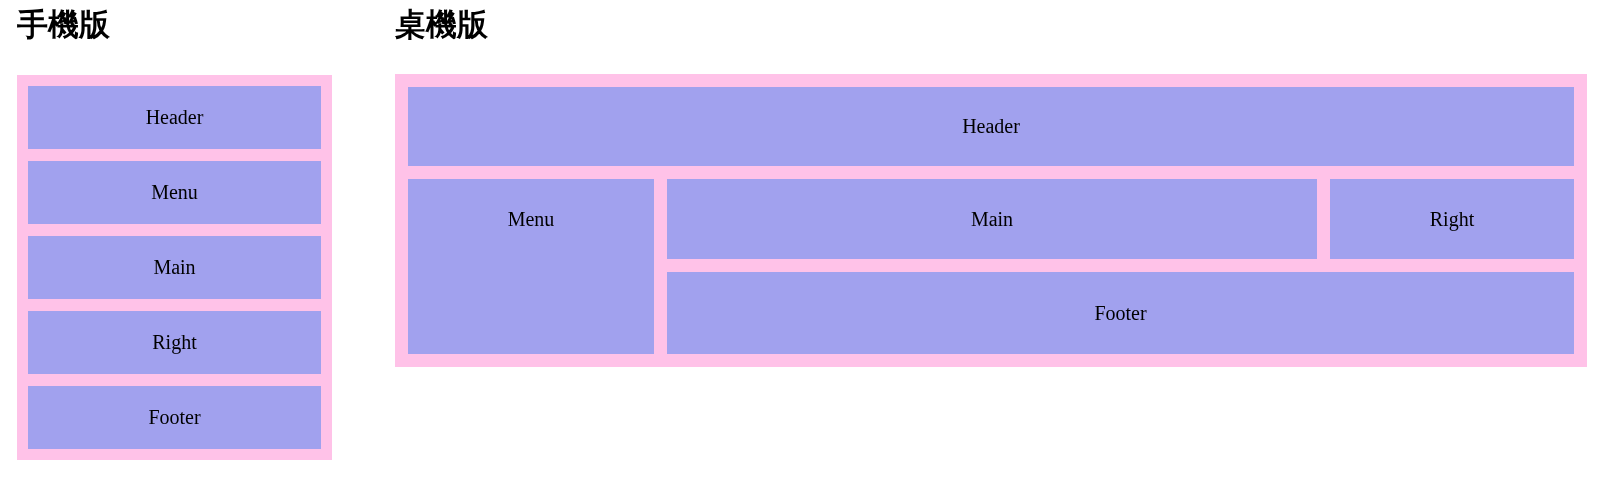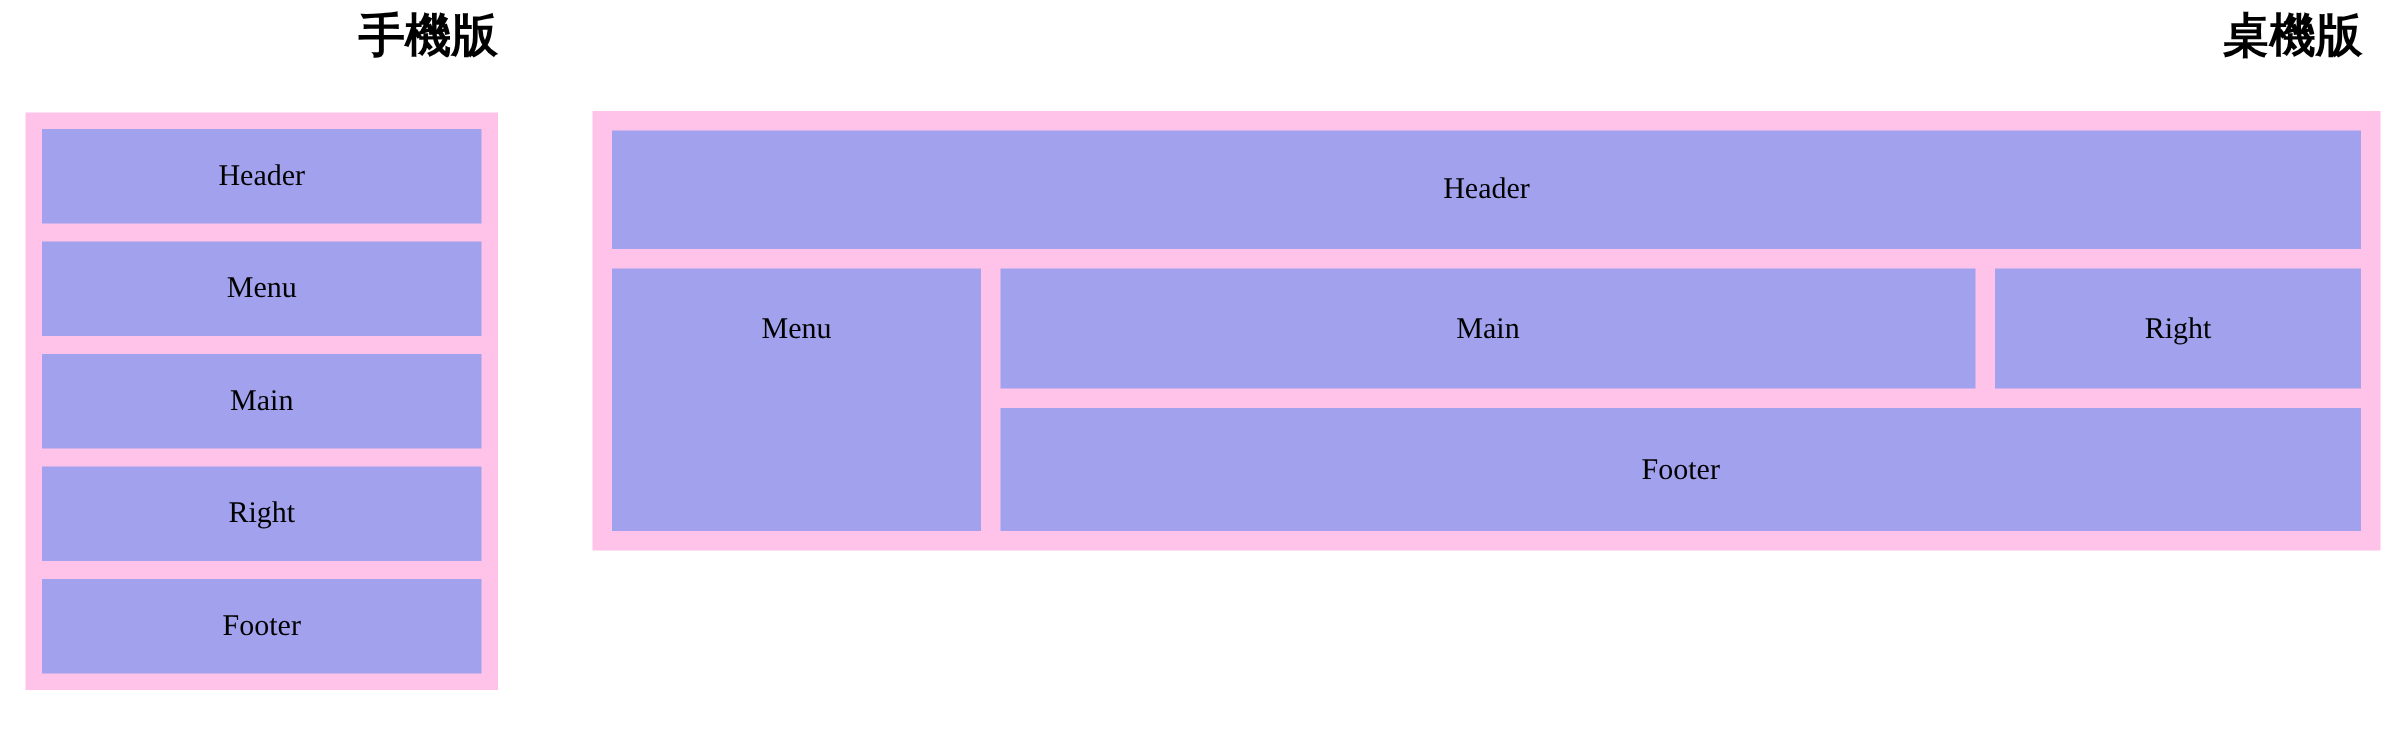--- a/index.html
+++ b/index.html
@@ -13,29 +13,29 @@
   html, body {
     width: 1600px; height: 489px;
     background: var(--page-bg);
     overflow: hidden;
     font-family: "Liberation Serif", "DejaVu Serif", serif;
     position: relative;
   }
   .diagram-title {
     position: absolute;
     top: 4px;
-    text-align: right;
+    text-align: left;
     font-family: "DejaVu Sans", "Liberation Sans", sans-serif;
     font-weight: bold;
     font-size: 31px;
     line-height: 40px;
     color: var(--title-text);
   }
   .title-mobile { left: 17px; width: 315px; }
-  .title-desktop { left: 383px; width: 1192px; }
+  .title-desktop { left: 395px; width: 1192px; }
 
   
   .mobile-panel {
     position: absolute;
     left: 17px; top: 75px;
     width: 315px;
     background: var(--panel-pink);
     padding: 11px;
     display: flex;
     flex-direction: column;

